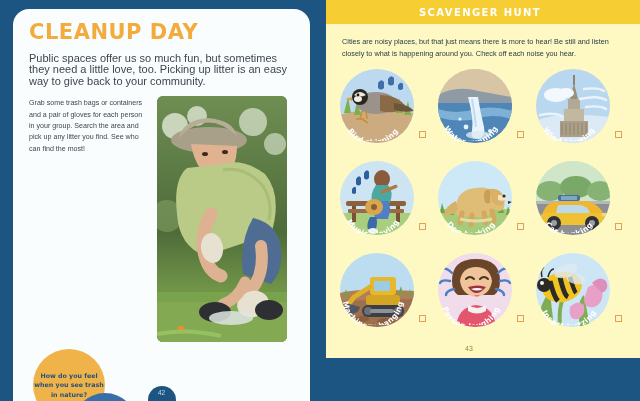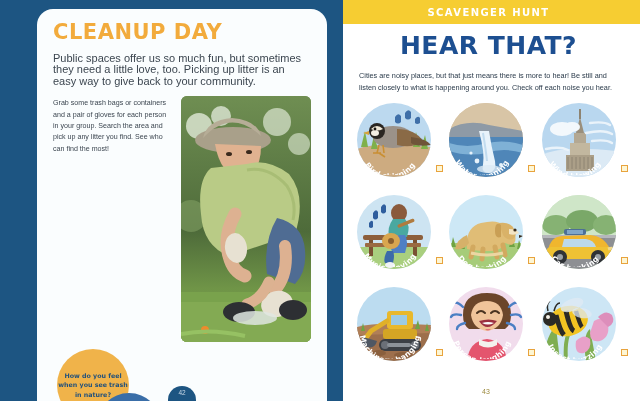--- a/index.html
+++ b/index.html
@@ -9,21 +9,20 @@
     background:#1d4e79;
   }
   .spread{position:relative;width:640px;height:401px;display:flex;background:#1d5582;}
 
   
   .left-page{
     position:relative;width:320px;height:282px;
     background:#1d5582;
     box-sizing:border-box;
     padding:9px 10px 0 13px;
-    margin-left:24px;
   }
   .left-card{
     position:relative;
     width:100%;height:392px;
     background:#fafdfe;
     border-radius:16px 16px 0 0;
     box-sizing:border-box;
     padding:13px 16px 0 16px;
     overflow:hidden;
   }
@@ -78,22 +77,22 @@
     bottom:-13px;
     width:28px;height:28px;border-radius:50%;
     background:#1d5582;color:#c9d9e8;
     font-size:6.5px;
     display:flex;align-items:flex-start;justify-content:center;
     padding-top:3px;box-sizing:border-box;
   }
 
   
   .right-page{
-    position:relative;width:320px;height:401px;
-    background:#ffffff;
+    position:relative;width:320px;height:358px;
+    background:#fef9c3;
     overflow:hidden;
   }
   .spine{
     position:absolute;left:0;top:0;width:6px;height:100%;
     background:#1d5582;z-index:6;
   }
   .banner{
     height:24px;background:#f6cd32;
     display:flex;align-items:center;justify-content:center;
   }
@@ -220,21 +219,20 @@
     </div>
   </div>
 
   <div class="right-page">
     <div class="spine"></div>
 
     <div class="banner">
       <span class="banner-text">SCAVENGER HUNT</span>
     </div>
 
-    <h1 class="title-hear">HEAR THAT?</h1>
 
     <p class="right-intro">Cities are noisy places, but that just means there is more to hear! Be still and listen closely to what is happening around you. Check off each noise you hear.</p>
 
     <div class="grid" id="hunt-grid">
         <div class="cell">
           <div class="badge">
        <svg viewBox="0 0 74 74">
               <rect width="74" height="74" fill="#bcd9ef"></rect>
               <path d="M0 46 q20 -8 74 -2 L74 74 L0 74z" fill="#cdab80"></path>
        <path d="M4 44 l4 -16 3 16z M14 46 l3 -14 4 14z M56 44 l3 -15 4 15z M64 46 l4 -14 3 14z" fill="#7fb04a"></path>

